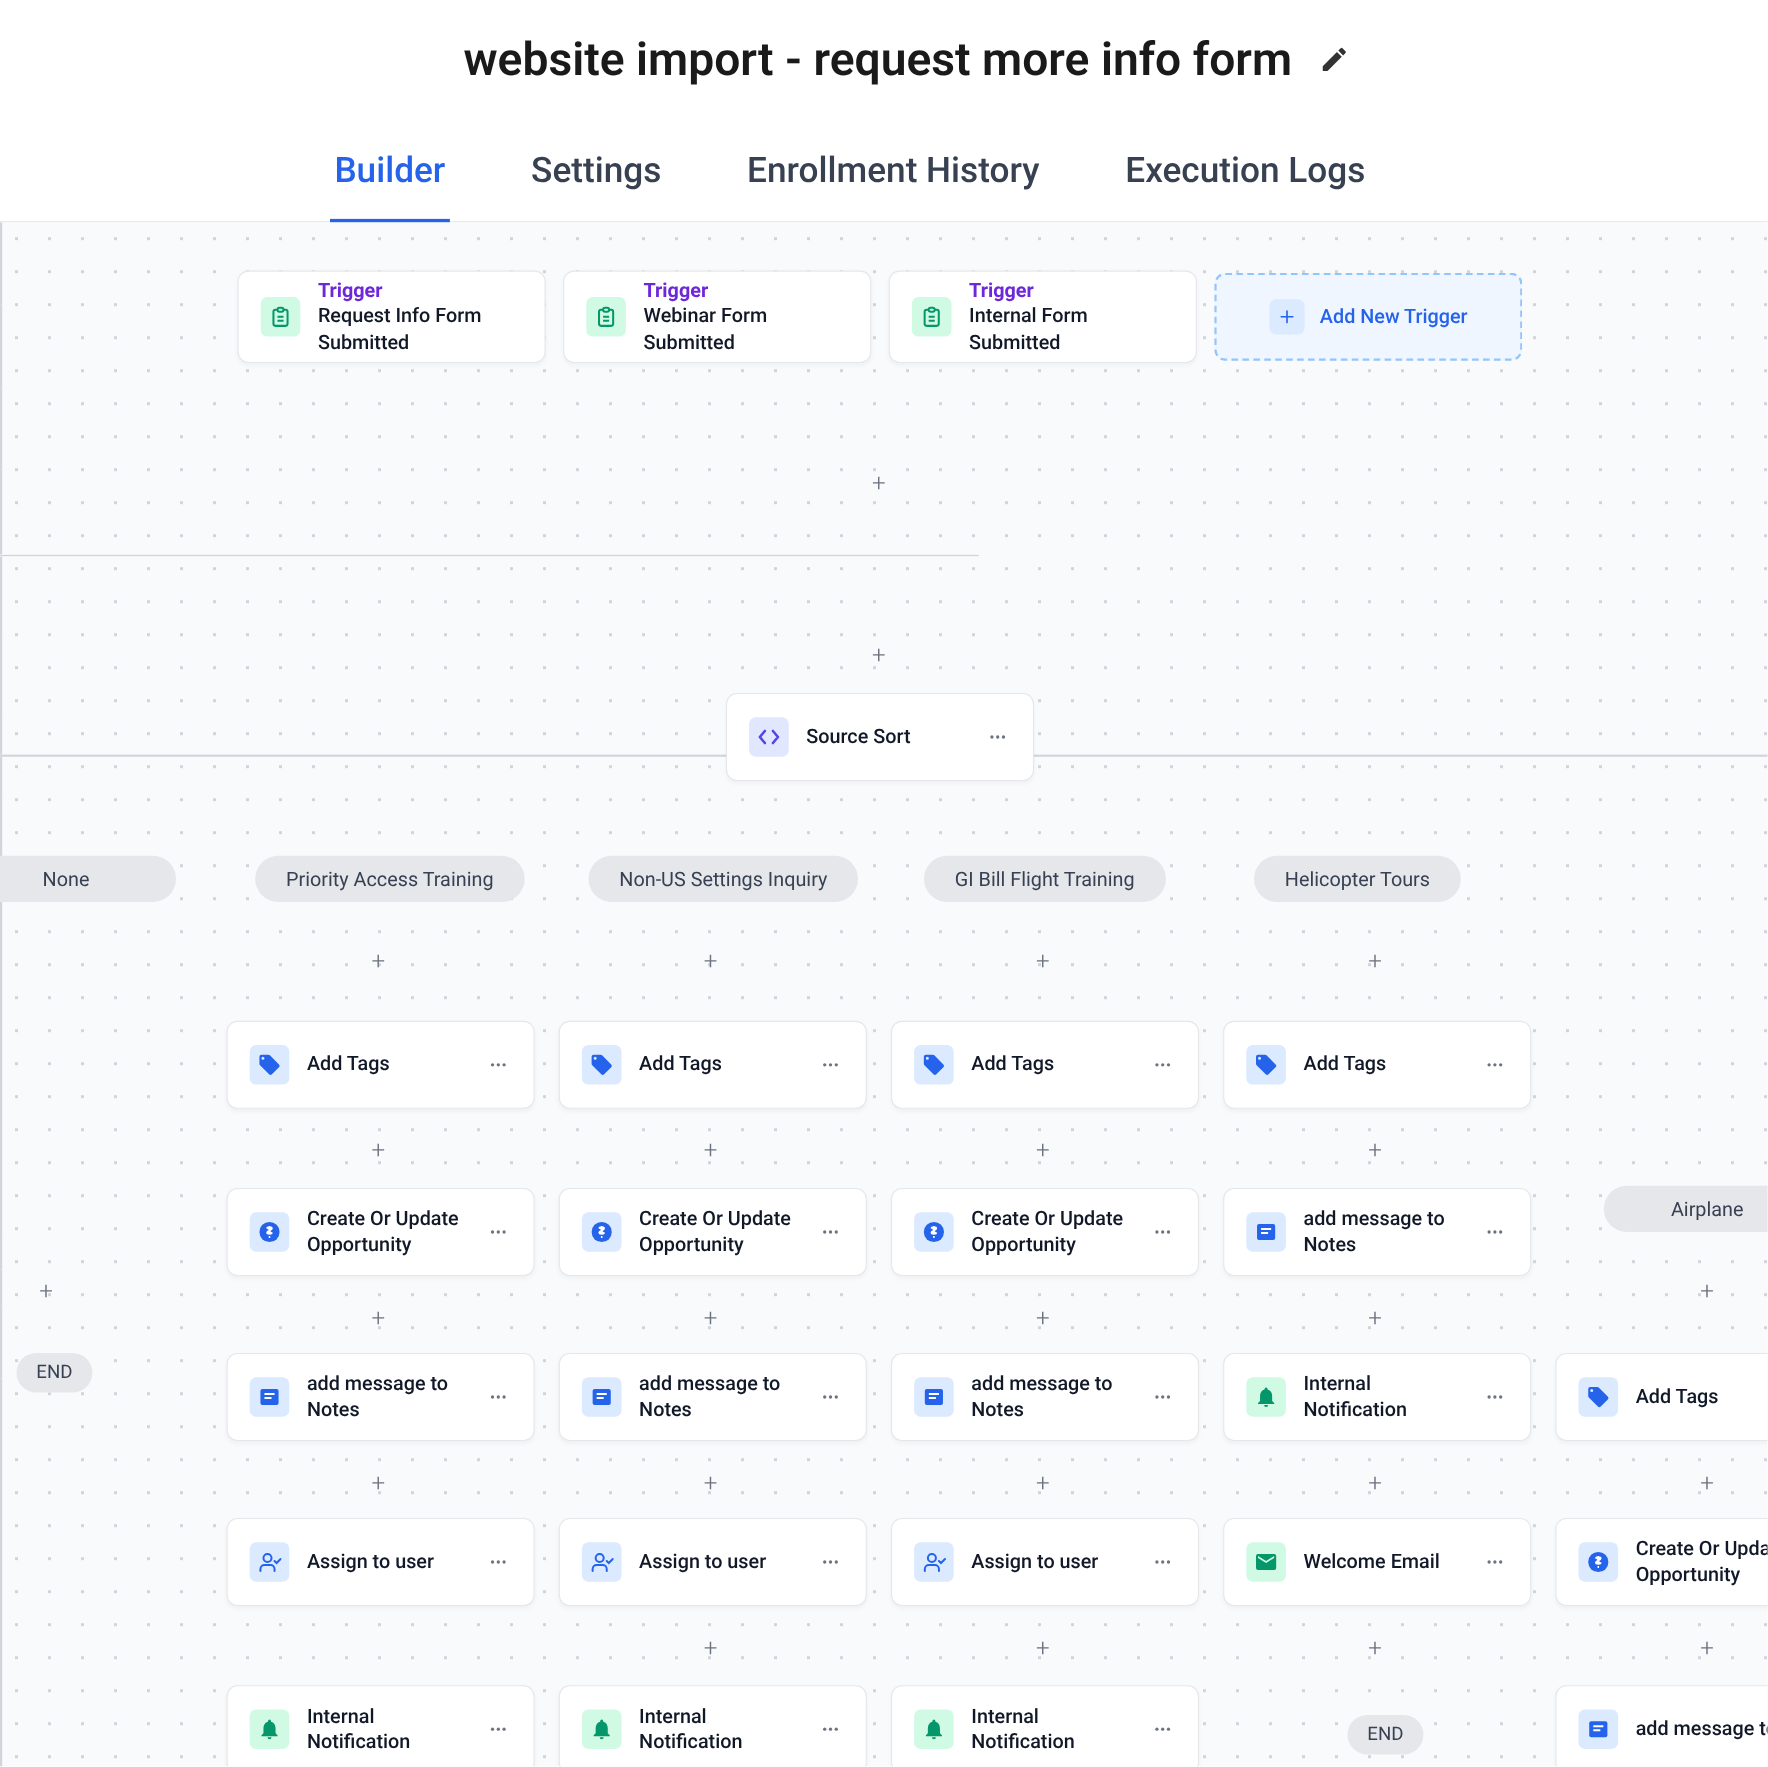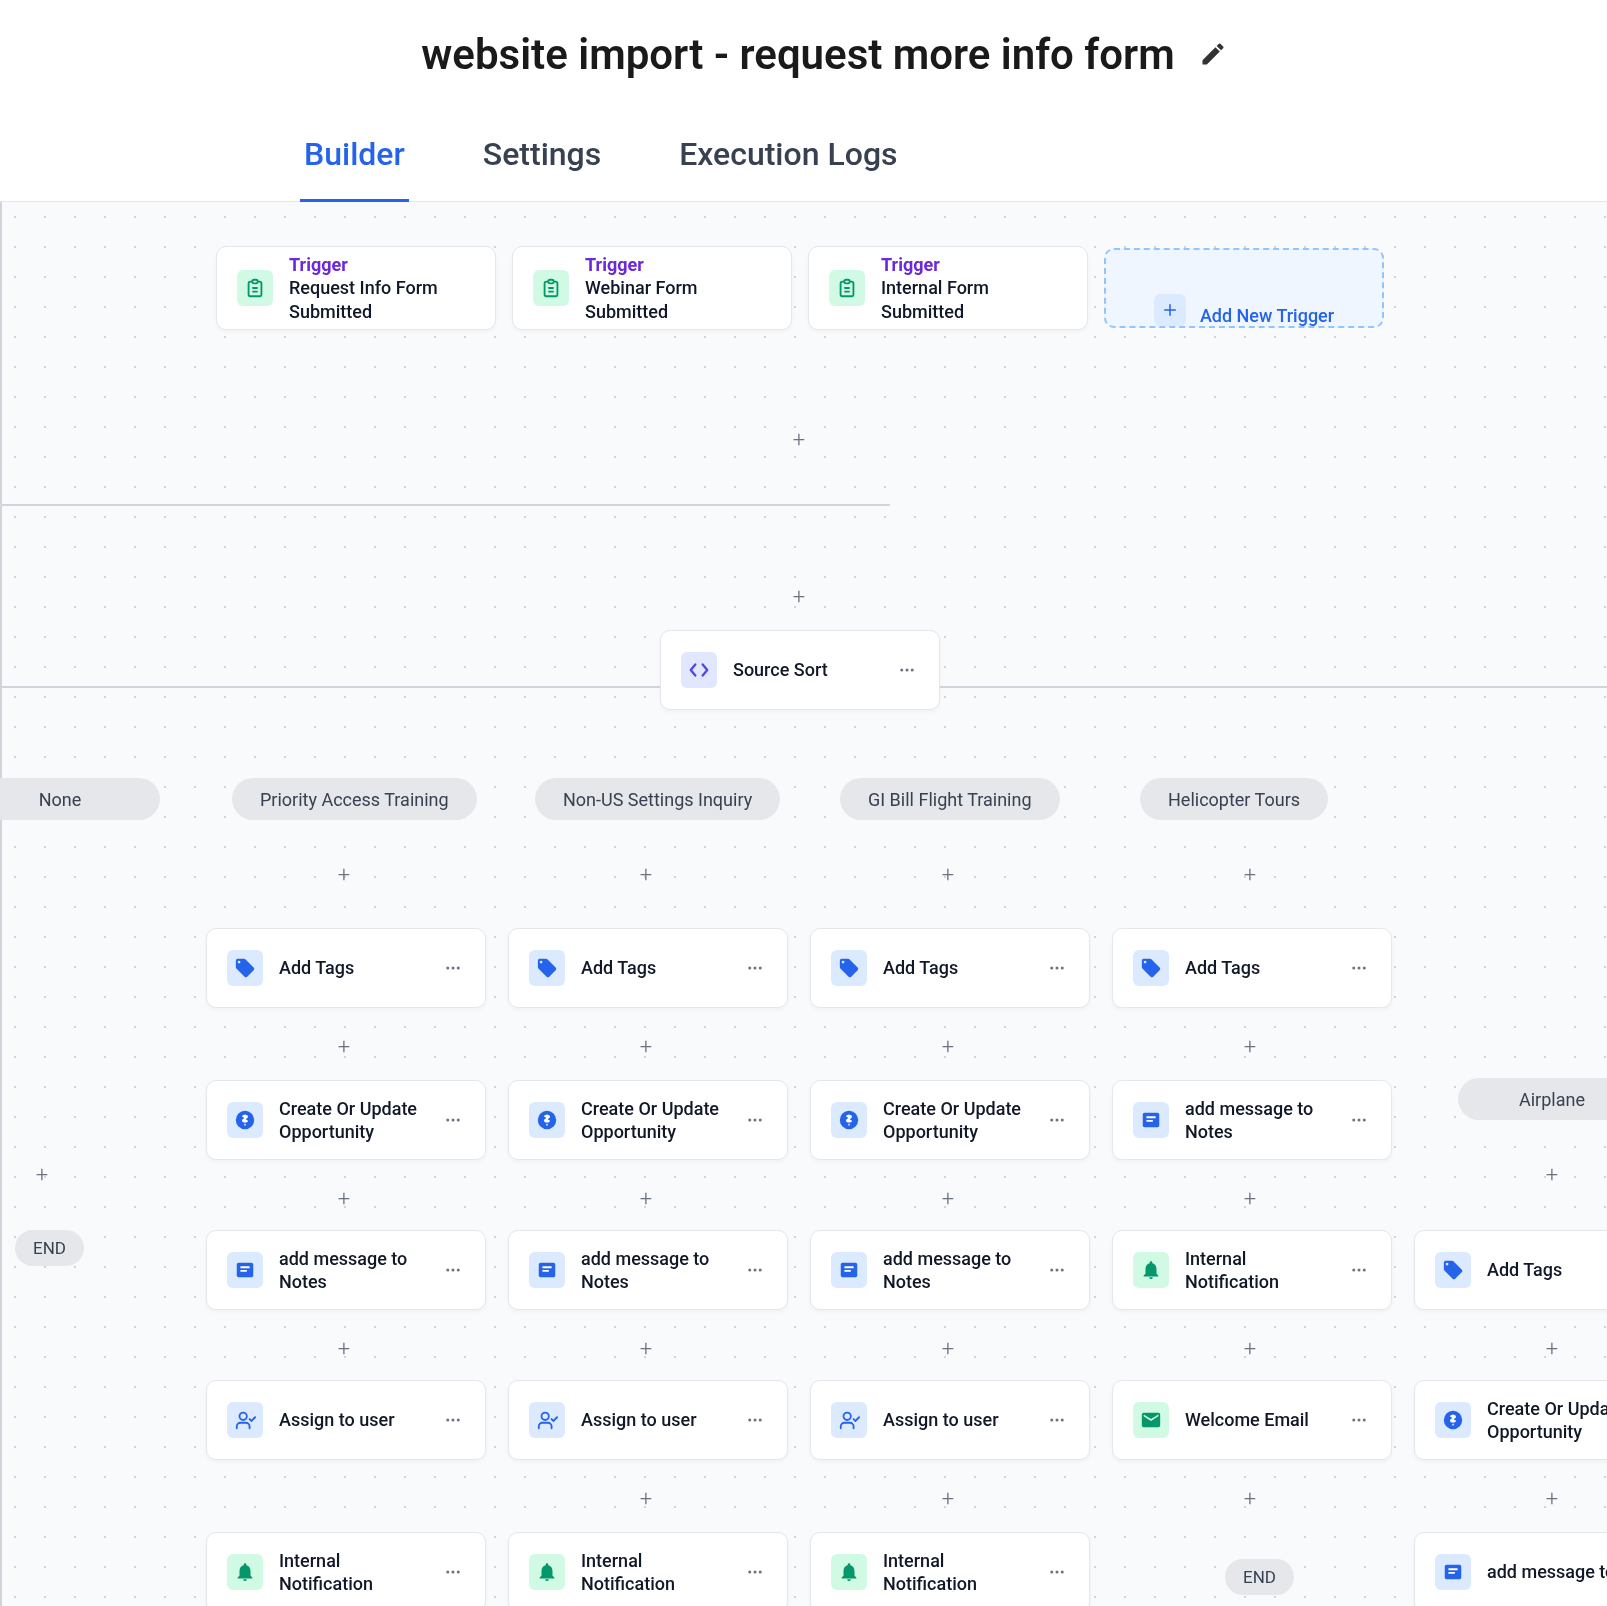--- a/index.html
+++ b/index.html
@@ -128,21 +128,21 @@
     }
     
     .add-trigger-card {
       position: absolute;
       width: 280px;
       height: 80px;
       border: 2px dashed #93c5fd;
       background: #eff6ff;
       border-radius: 10px;
       display: flex;
-      align-items: flex-end;
+      align-items: center;
       justify-content: center;
       gap: 14px;
       cursor: pointer;
     }
     .add-icon-box {
       width: 32px;
       height: 32px;
       background: #dbeafe;
       border-radius: 6px;
       display: flex;
@@ -216,20 +216,21 @@
   <span class="edit-icon">
     <svg viewBox="0 0 24 24" fill="currentColor">
         <path d="M3 17.25V21h3.75L17.81 9.94l-3.75-3.75L3 17.25zM20.71 7.04a1 1 0 0 0 0-1.41l-2.34-2.34a1 1 0 0 0-1.41 0l-1.83 1.83 3.75 3.75 1.83-1.83z"></path>
       </svg>
   </span>
 </div>
 
 <div class="tabs">
   <div class="tab active">Builder</div>
   <div class="tab">Settings</div>
+  <div class="tab">Enrollment History</div>
   <div class="tab">Execution Logs</div>
 </div>
 
 <div class="canvas">
 
   <svg width="0" height="0" style="position:absolute">
     <defs>
       <g id="clipboard-icon">
           <path fill="none" stroke="currentColor" stroke-width="2" d="M9 5H7a2 2 0 0 0-2 2v12a2 2 0 0 0 2 2h10a2 2 0 0 0 2-2V7a2 2 0 0 0-2-2h-2M9 5a2 2 0 0 0 2 2h2a2 2 0 0 0 2-2M9 5a2 2 0 0 1 2-2h2a2 2 0 0 1 2 2M9 12h6M9 16h6"></path>
         </g>

